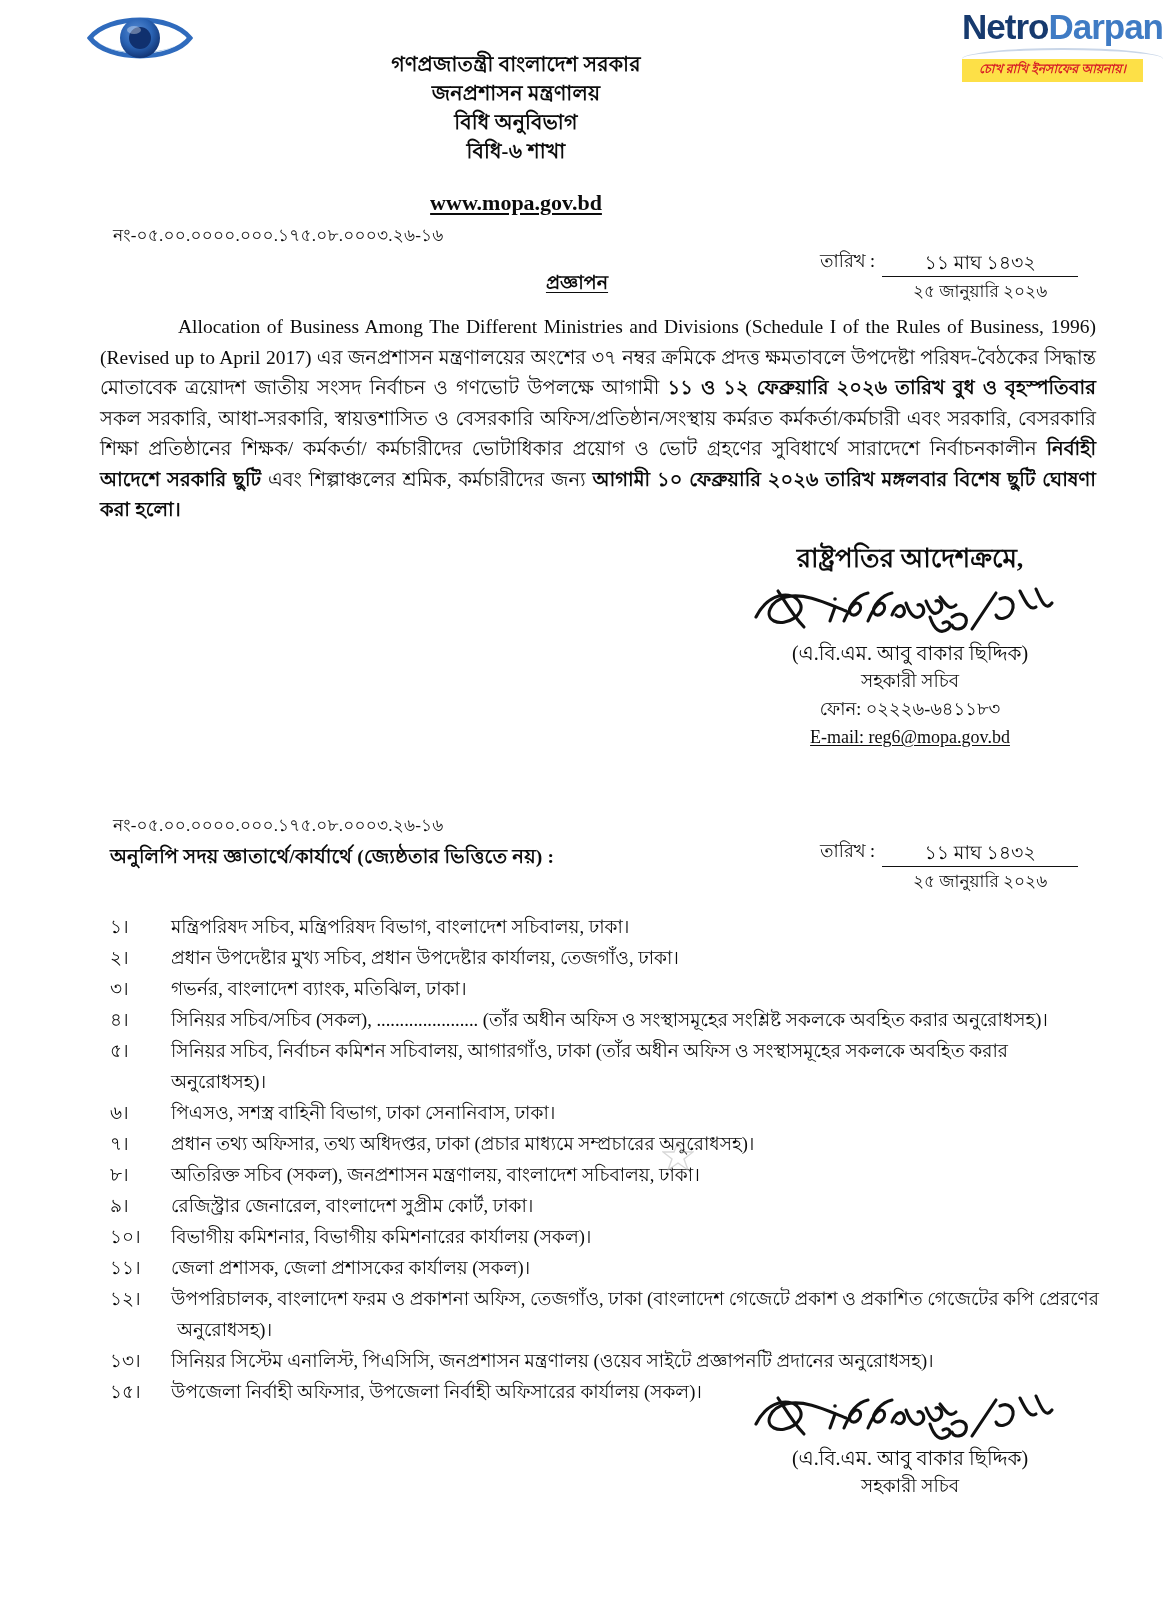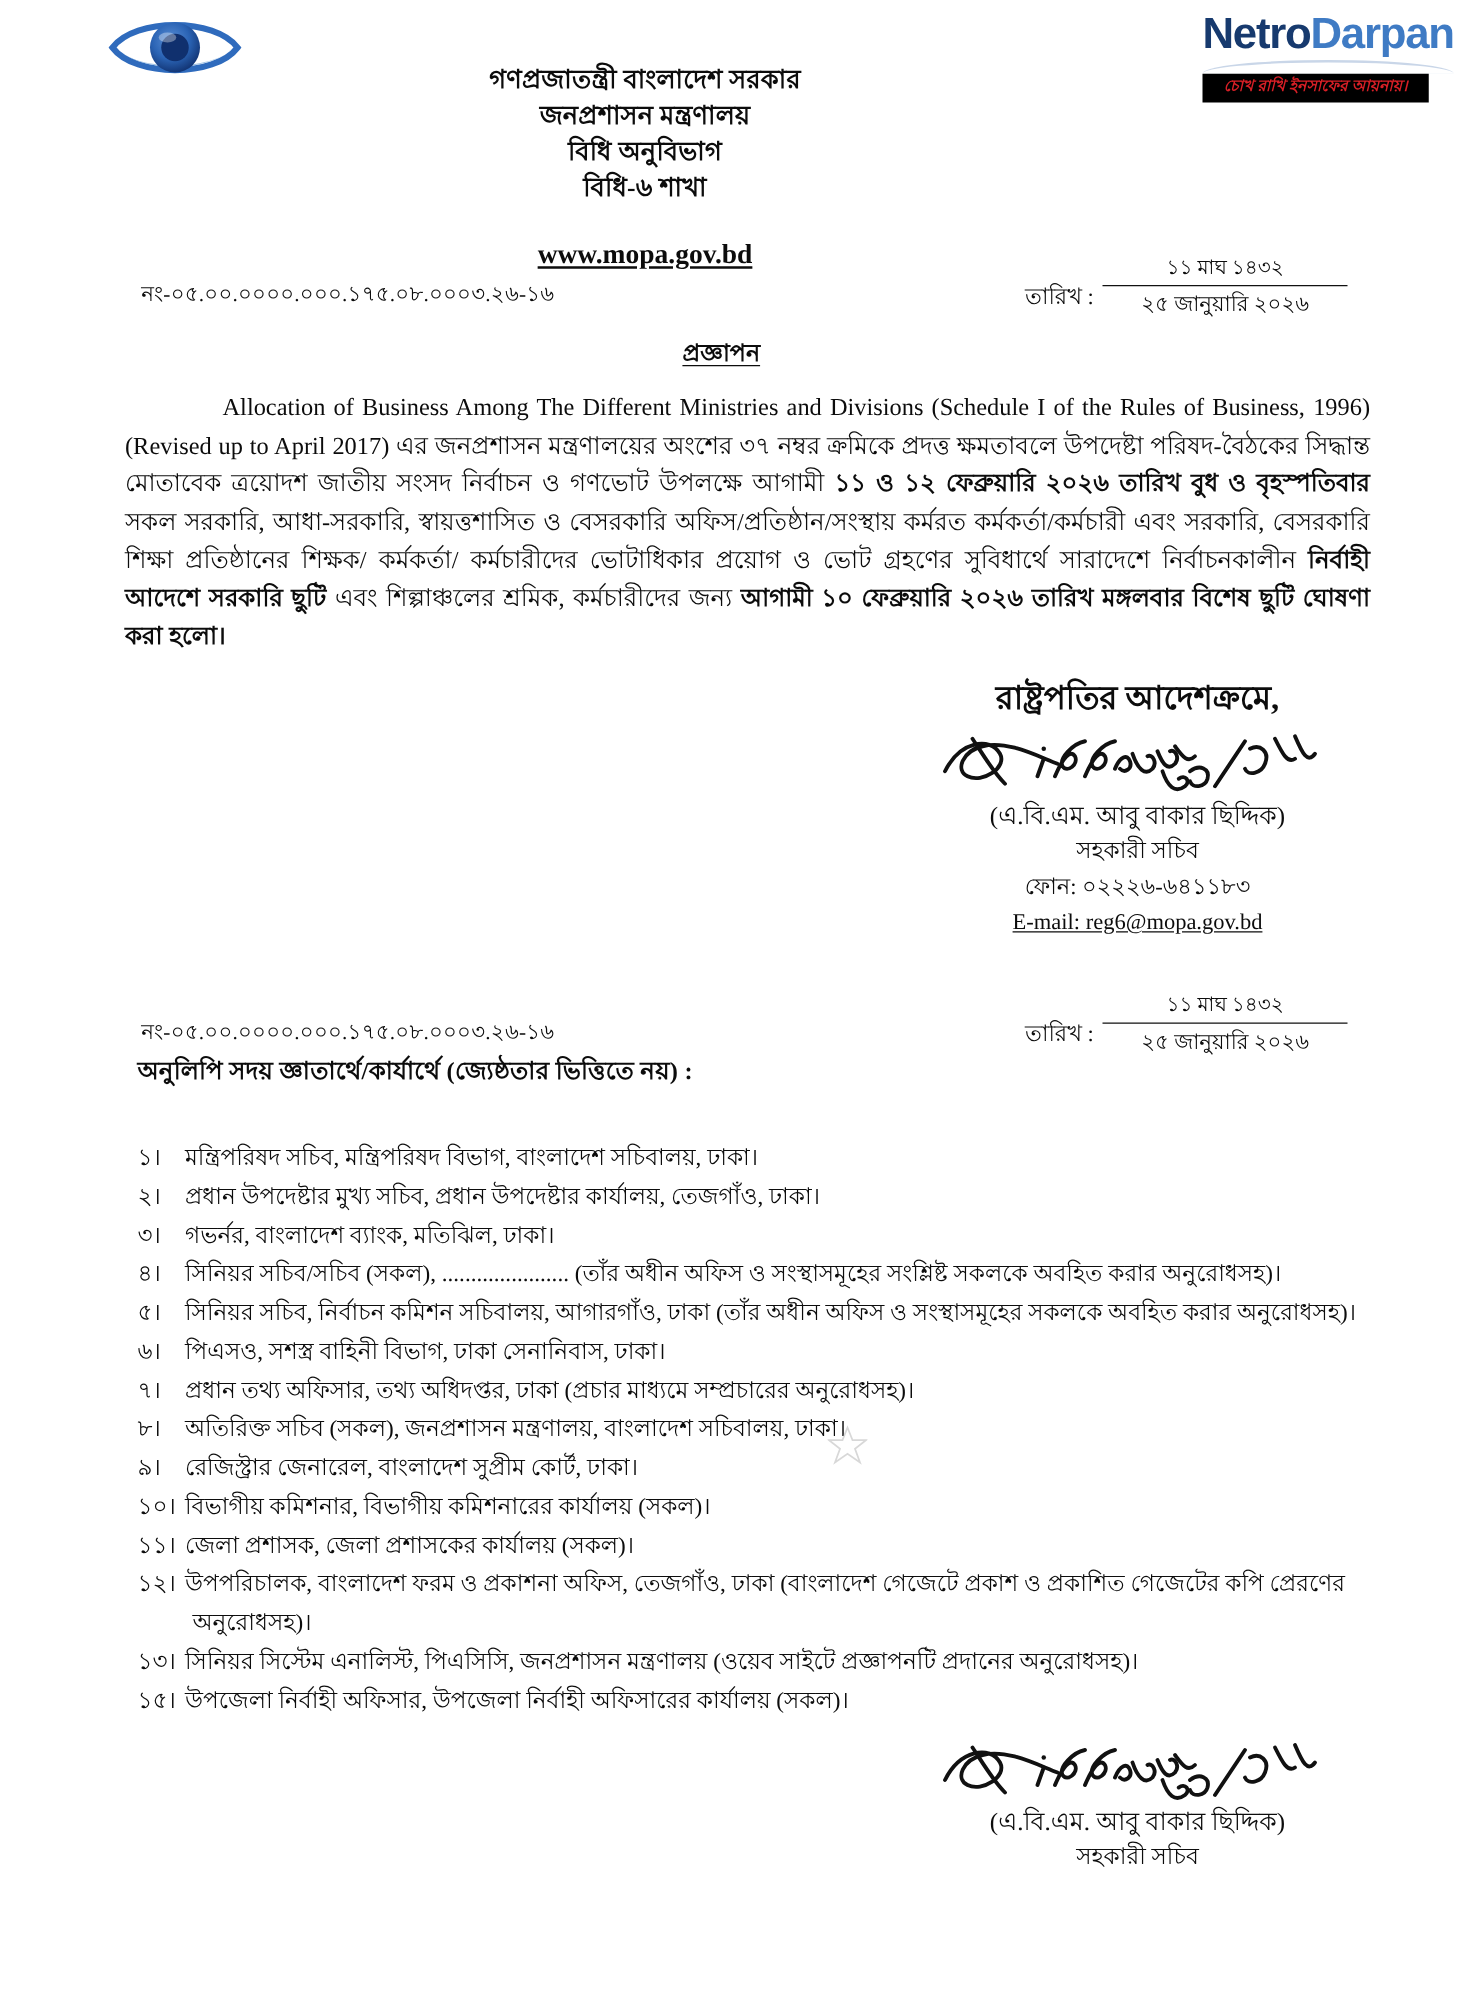--- a/index.html
+++ b/index.html
@@ -55,21 +55,21 @@
     margin: 0 8px 0 22px;
     border-top: 2px solid #c9d6e8;
     border-radius: 50% / 100% 100% 0 0;
   }
   .netro-tag {
     font-family: "Liberation Serif", "DejaVu Serif", serif;
     font-weight: bold;
     font-style: italic;
     font-size: 12.5px;
     color: #d81f26;
-    background: #000000;
+    background: #fde047;
     margin: 0 28px 0 22px;
     padding: 1px 0 2px;
     white-space: nowrap;
   }
 
   
   .masthead {
     position: absolute;
     left: 0;
     top: 50px;
@@ -123,23 +123,24 @@
     padding-right: 7px;
     padding-top: 18px;
     white-space: nowrap;
     margin-left: 20px;
   }
   .date-stack {
     text-align: center;
     min-width: 196px;
   }
   .date-stack .top {
-    font-size: 16px;
+    font-size: 19px;
     line-height: 25px;
     white-space: nowrap;
+    margin-top: 48px;
   }
   .date-rule {
     border-bottom: 1.6px solid #111;
     margin: 1px 0 2px;
   }
   .date-stack .bottom {
     font-size: 17px;
     line-height: 26px;
     white-space: nowrap;
   }
@@ -233,20 +234,21 @@
     line-height: 31px;
     align-items: flex-start;
   }
   .dist-num {
     min-width: 38px;
     flex: 0 0 auto;
     white-space: nowrap;
   }
   .dist-text {
     flex: 1 1 auto;
+    margin-left: 23px;
   }
   .dist-text .cont {
     display: block;
     padding-left: 6px;
   }
 
   
   .star-watermark {
     position: absolute;
     left: 662px;

